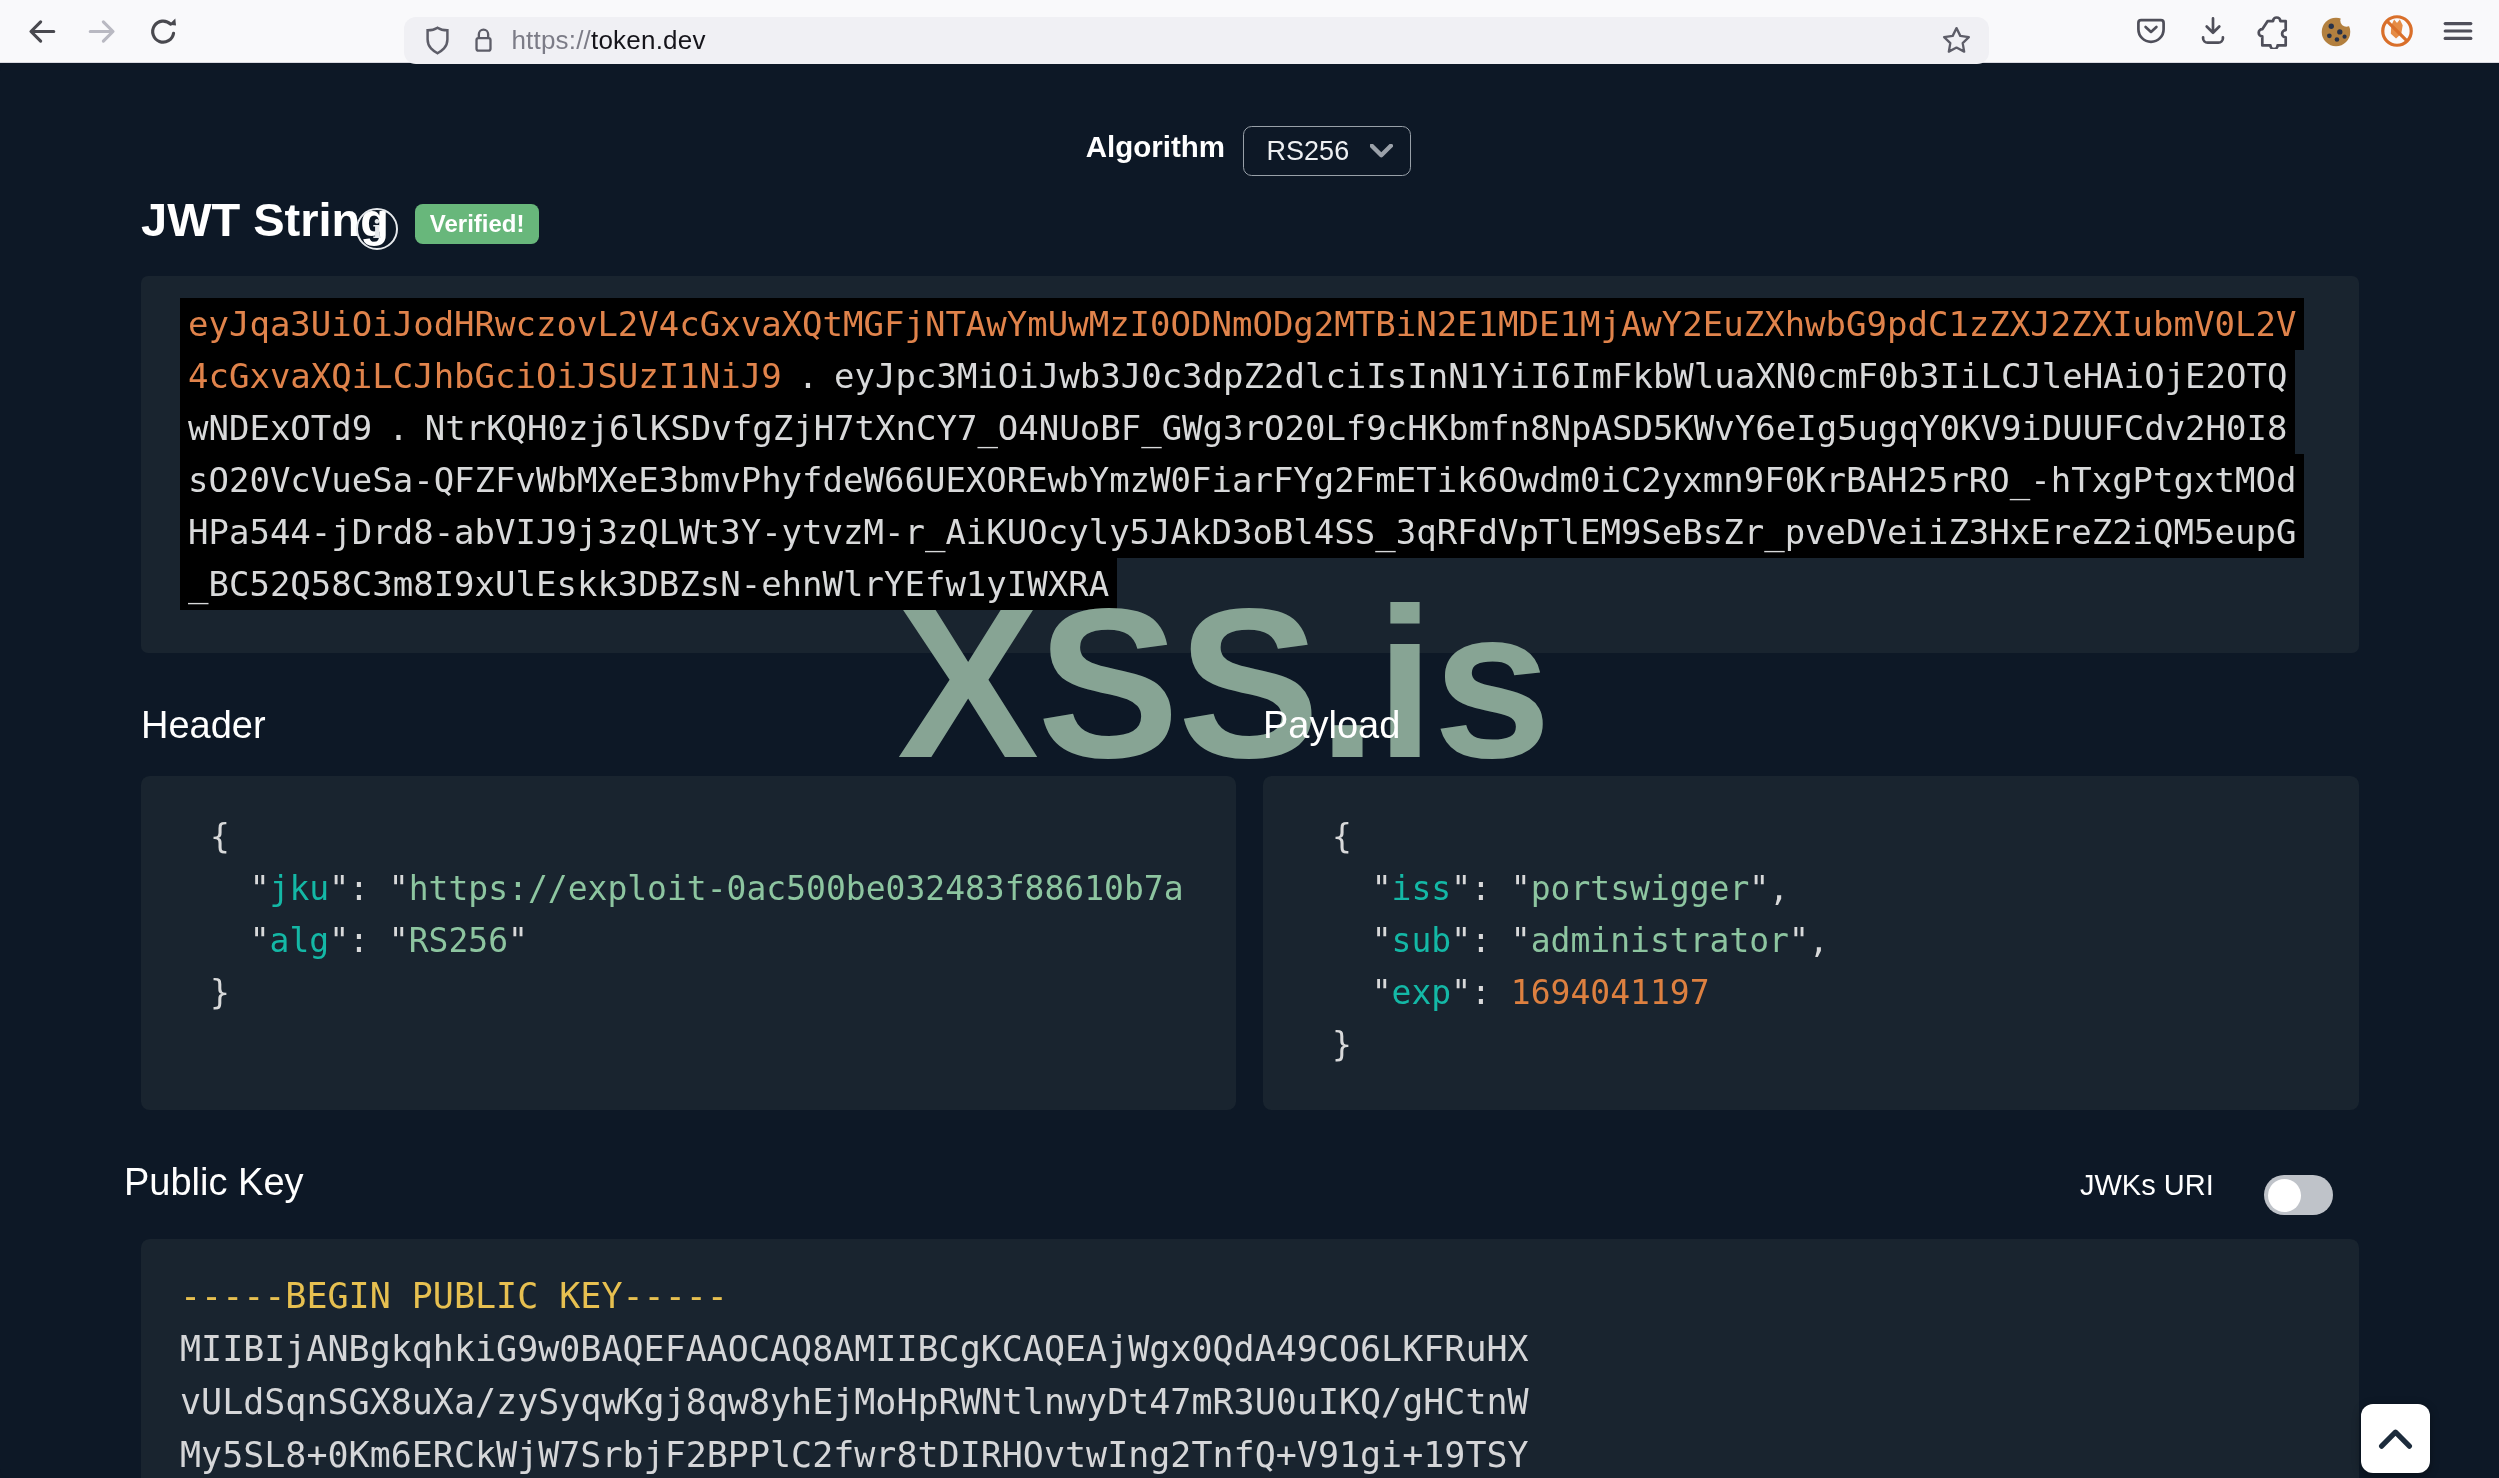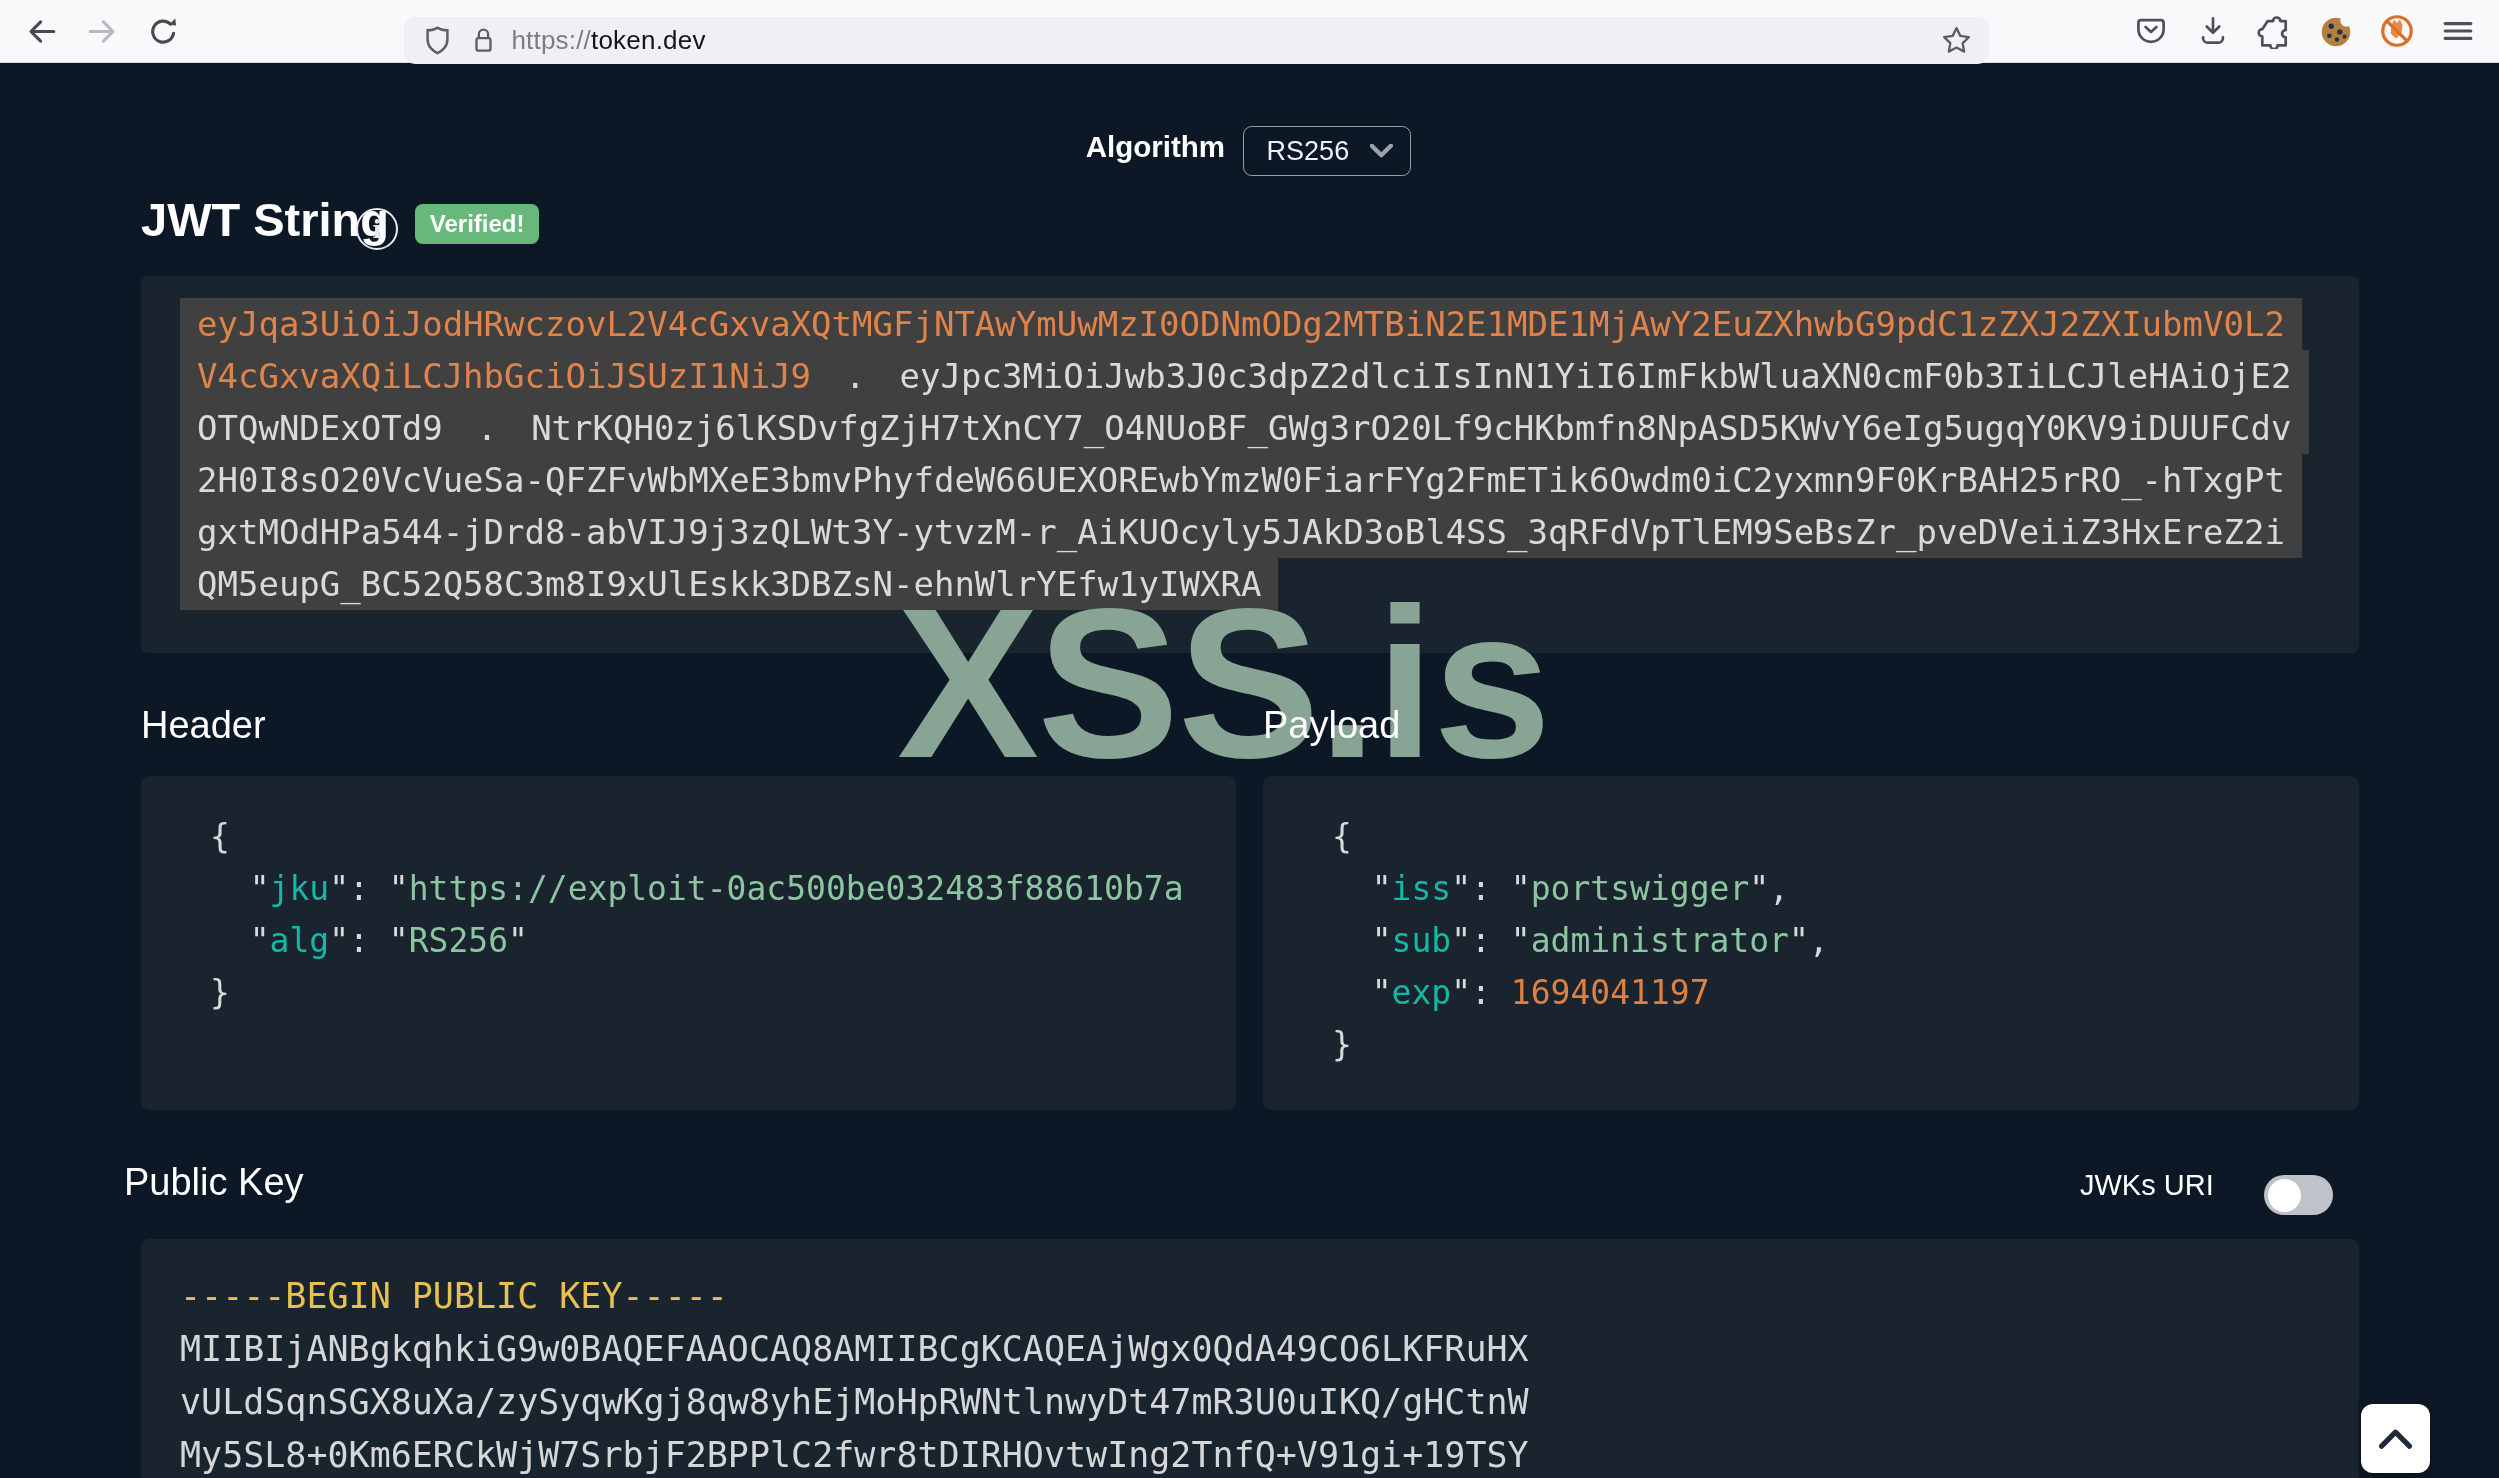--- a/index.html
+++ b/index.html
@@ -33,21 +33,21 @@
              border-radius:50%;color:#e6e9ec;display:flex;align-items:center;justify-content:center;
              font-family:"DejaVu Serif",serif;font-size:24px;font-weight:700;z-index:4;}
   #verified-badge{position:absolute;left:415px;top:142px;height:40px;line-height:40px;background:#68b77b;
                   border-radius:7.8px;color:#fff;font-size:24px;font-weight:700;padding:0 14.8px;z-index:4;}
 
   .panel{position:absolute;background:#19242f;border-radius:8.7px;z-index:1;overflow:hidden;}
   #jwt-panel{left:141px;top:214px;width:2218px;height:377px;border-radius:7px;}
   #jwt-text{position:absolute;left:39px;top:22px;width:103.6ch;
             font-family:"DejaVu Sans Mono",monospace;font-size:34px;line-height:52px;
             word-break:break-all;z-index:3;}
-  #jwt-text .seg{background:#404040;padding:6px 17px;-webkit-box-decoration-break:clone;box-decoration-break:clone;}
+  #jwt-text .seg{background:#000000;padding:6px 8px;-webkit-box-decoration-break:clone;box-decoration-break:clone;}
   #jwt-text .header{color:#e0834b;}
   #jwt-text .dot,#jwt-text .payload,#jwt-text .signature{color:#d8d9da;}
 
   #watermark{position:absolute;left:849px;top:499px;font-size:213px;font-weight:700;color:#87a494;
              letter-spacing:-1.7px;z-index:2;white-space:nowrap;margin-left:48px;}
 
   .section-title{position:absolute;font-size:38px;font-weight:500;color:#fff;z-index:4;}
   #header-title{left:141px;top:642px;}
   #payload-title{left:1263px;top:642px;}
   #pubkey-title{left:124px;top:1099px;}

